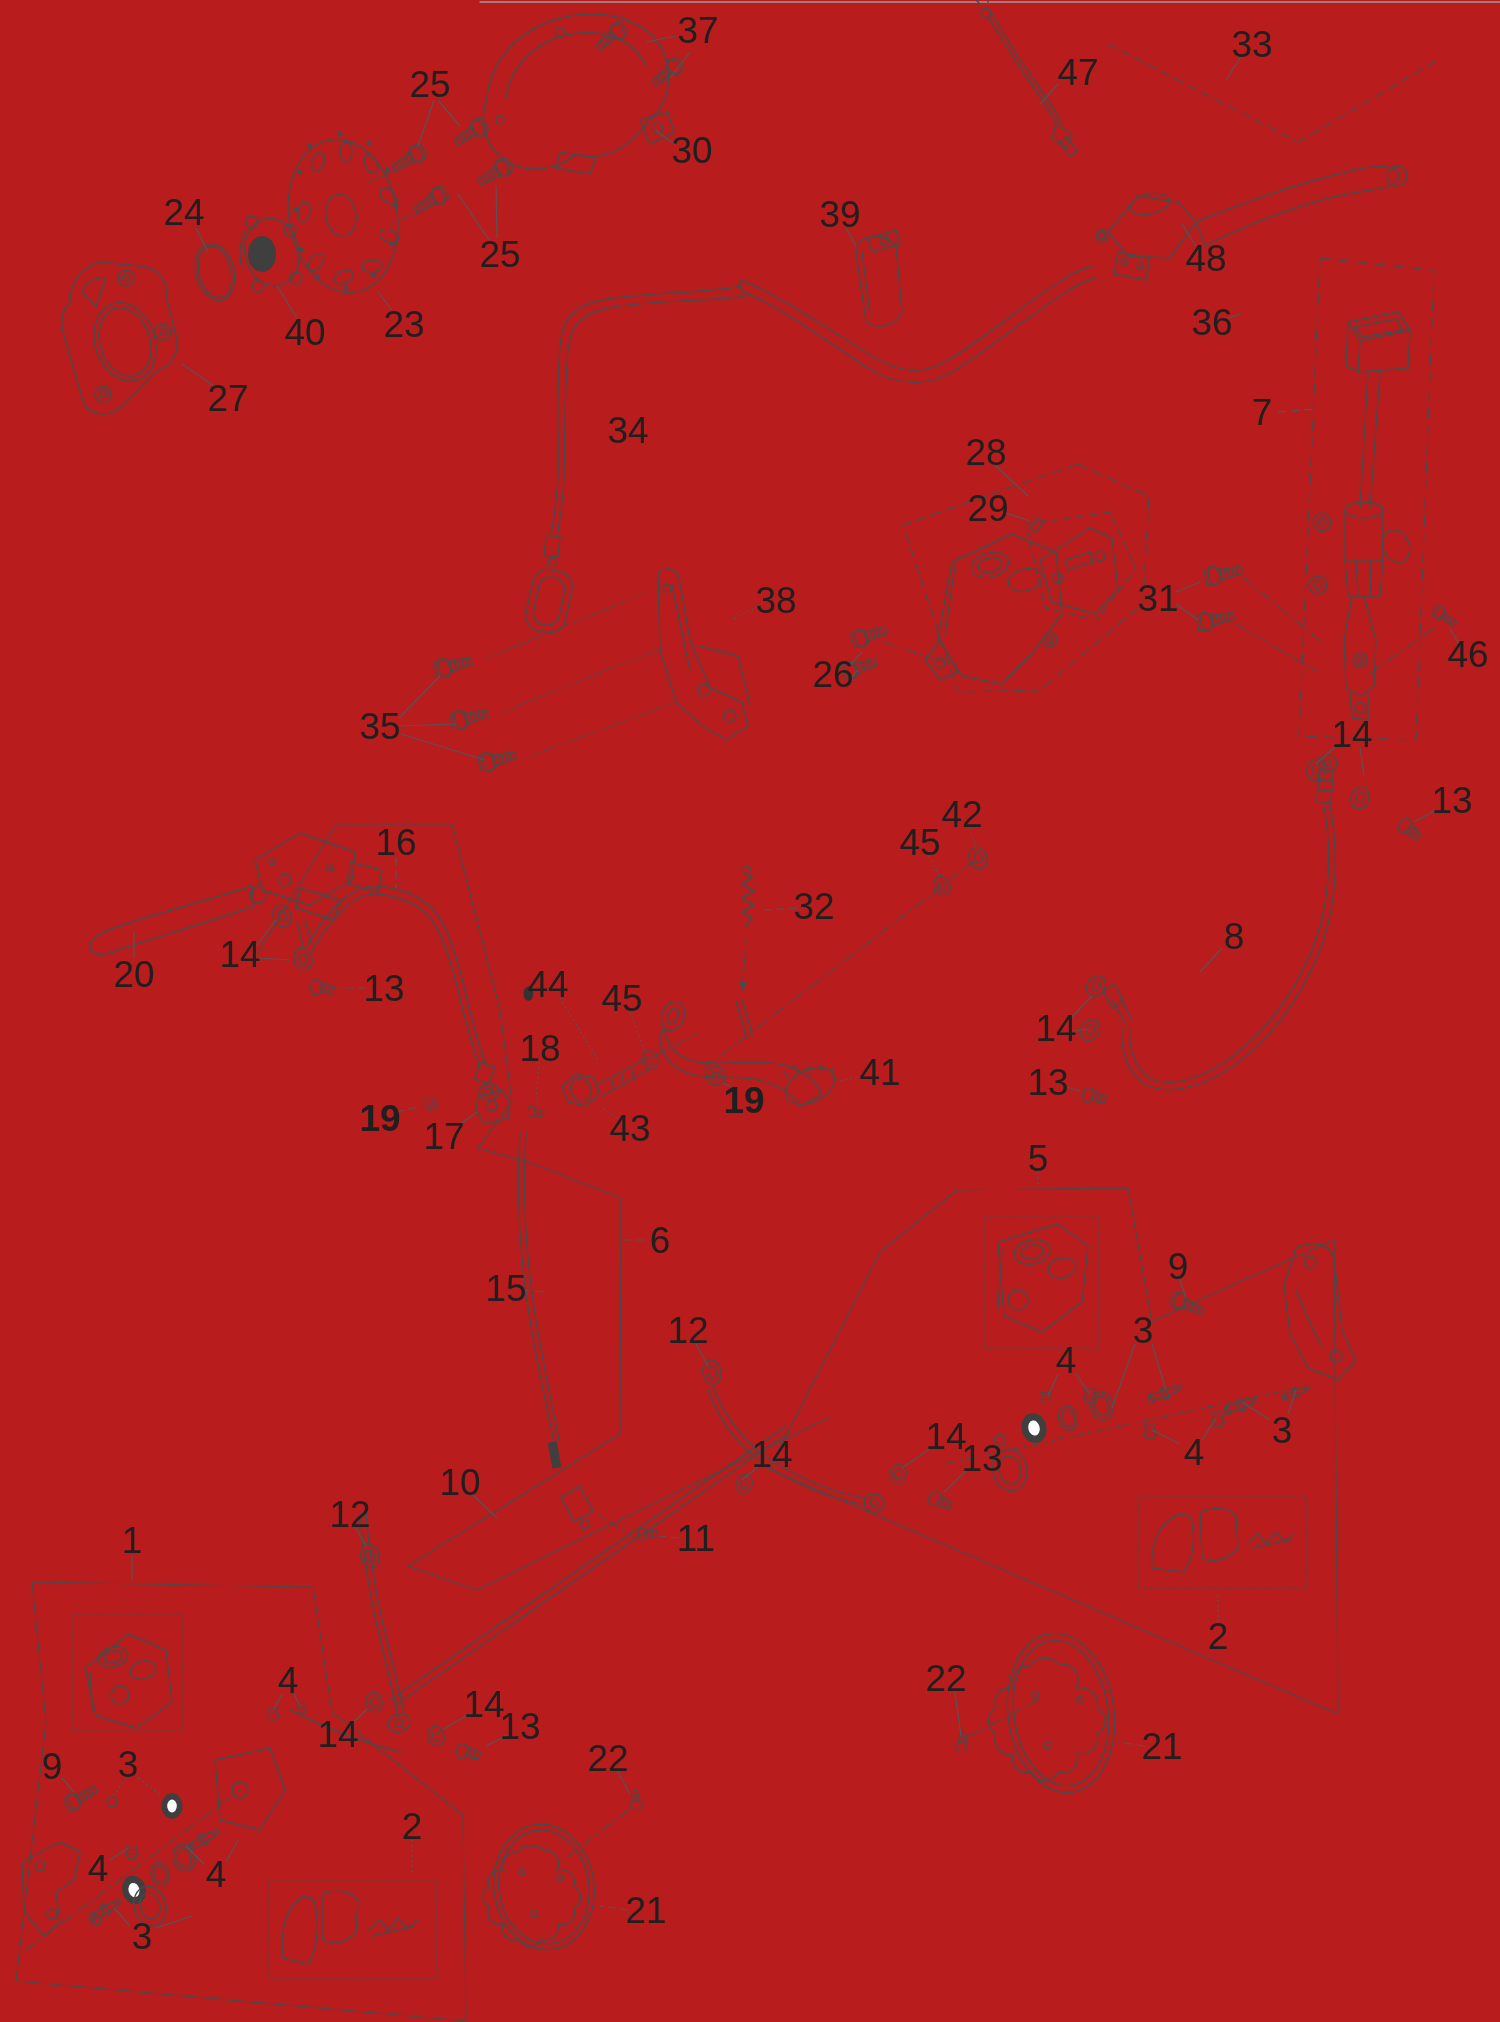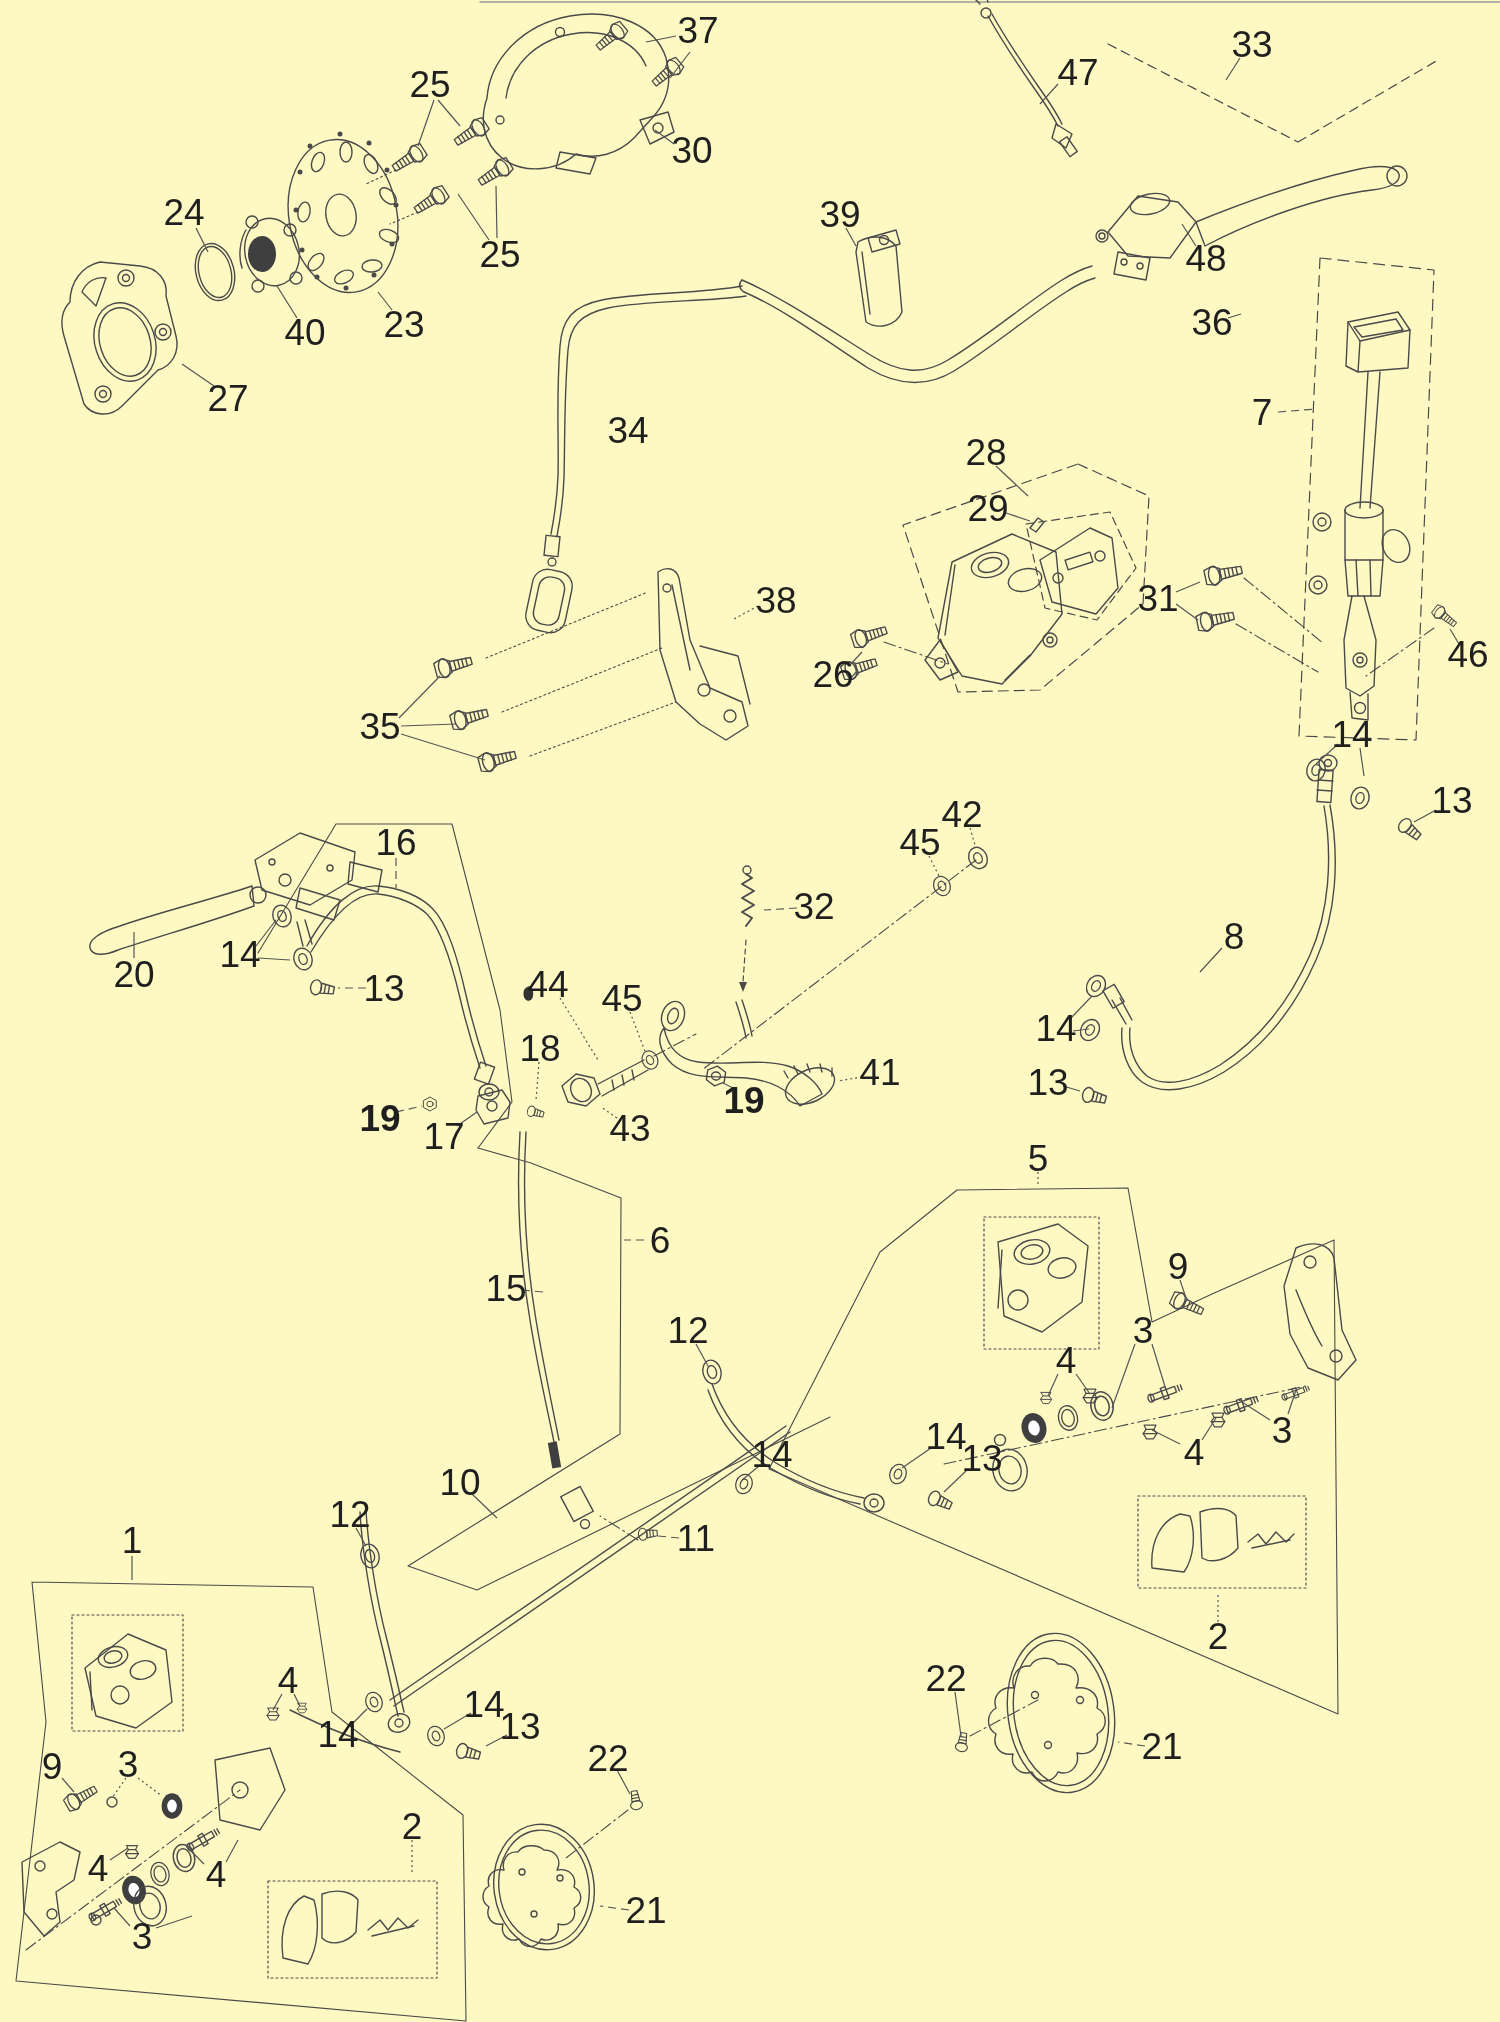--- a/index.html
+++ b/index.html
@@ -1,16 +1,16 @@
 <!DOCTYPE html>
 <html><head>
 <meta charset="utf-8">
 <style>
   html,body{margin:0;padding:0;background:#fff;}
-  .page{width:1500px;height:2022px;position:relative;background:#fef9c3;overflow:hidden;}
+  .page{width:1500px;height:2022px;position:relative;background:#b91c1c;overflow:hidden;}
   svg{display:block;}
   text.plbl{font-family:"Liberation Sans","DejaVu Sans",sans-serif;fill:#1f1f1f;font-size:37px;}
   text.plbl.bold{font-weight:bold;}
 </style>
 </head>
 <body>
 
 <div class="page">
 <svg id="cv" width="1500" height="2022" viewBox="0 0 1500 2022" xmlns="http://www.w3.org/2000/svg">
   <defs>

